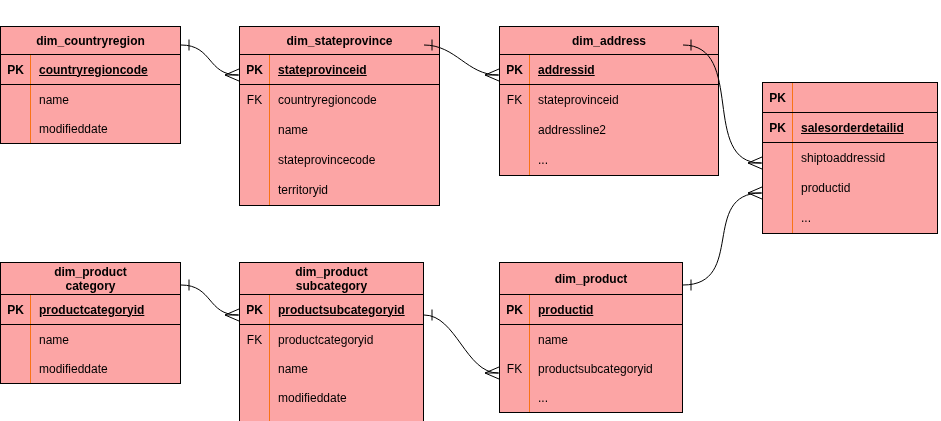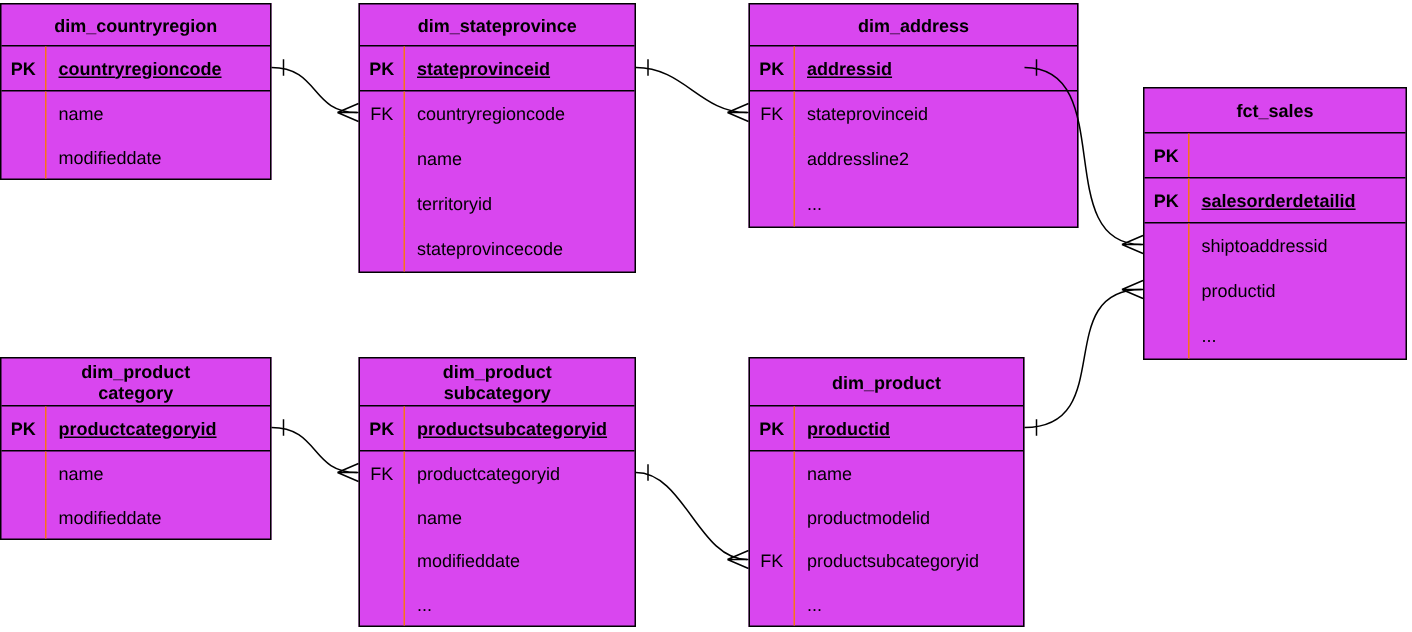--- a/index.html
+++ b/index.html
@@ -7,24 +7,25 @@
   body { font-family: "Liberation Sans", sans-serif; }
   #canvas {
     position: relative;
     width: 941px;
     height: 421px;
     background: #ffffff;
     overflow: hidden;
   }
   .ent {
     position: absolute;
-    background: #d946ef;
+    background: #fca5a5;
     border: 1px solid #000000;
     color: #000000;
     font-size: 12px;
+    margin-top: 24px;
   }
   .ent-title {
     display: flex;
     align-items: center;
     justify-content: center;
     text-align: center;
     font-weight: bold;
     border-bottom: 1px solid #000000;
     white-space: pre-line;
     line-height: 14px;
@@ -76,41 +77,41 @@
     <div class="row h29">
       <div class="kc"></div>
       <div class="nc">name</div>
     </div>
     <div class="row h29">
       <div class="kc"></div>
       <div class="nc">modifieddate</div>
     </div>
   </div>
 
-  <div class="ent" style="left:239px; top:2px; width:185px;">
+  <div class="ent" style="left:239px; top:2px; width:201px;">
     <div class="ent-title t28">dim_stateprovince</div>
     <div class="row sep">
       <div class="kc b">PK</div>
       <div class="nc pk">stateprovinceid</div>
     </div>
     <div class="row">
       <div class="kc">FK</div>
       <div class="nc">countryregioncode</div>
     </div>
     <div class="row">
       <div class="kc"></div>
       <div class="nc">name</div>
     </div>
     <div class="row">
       <div class="kc"></div>
+      <div class="nc">stateprovincecode</div>
+    </div>
+    <div class="row">
+      <div class="kc"></div>
       <div class="nc">territoryid</div>
-    </div>
-    <div class="row">
-      <div class="kc"></div>
-      <div class="nc">stateprovincecode</div>
     </div>
   </div>
 
   <div class="ent" style="left:499px; top:2px; width:220px;">
     <div class="ent-title t28">dim_address</div>
     <div class="row sep">
       <div class="kc b">PK</div>
       <div class="nc pk">addressid</div>
     </div>
     <div class="row">
@@ -121,21 +122,20 @@
       <div class="kc"></div>
       <div class="nc">addressline2</div>
     </div>
     <div class="row">
       <div class="kc"></div>
       <div class="nc">...</div>
     </div>
   </div>
 
   <div class="ent" style="left:762px; top:58px; width:176px;">
-    <div class="ent-title t30">fct_sales</div>
     <div class="row sep">
       <div class="kc b">PK</div>
     </div>
     <div class="row sep">
       <div class="kc b">PK</div>
       <div class="nc pk">salesorderdetailid</div>
     </div>
     <div class="row">
       <div class="kc"></div>
       <div class="nc">shiptoaddressid</div>
@@ -196,24 +196,20 @@
     <div class="ent-title t32">dim_product</div>
     <div class="row sep">
       <div class="kc b">PK</div>
       <div class="nc pk">productid</div>
     </div>
     <div class="row h29">
       <div class="kc"></div>
       <div class="nc">name</div>
     </div>
     <div class="row h29">
-      <div class="kc"></div>
-      <div class="nc">productmodelid</div>
-    </div>
-    <div class="row h29">
       <div class="kc">FK</div>
       <div class="nc">productsubcategoryid</div>
     </div>
     <div class="row h29">
       <div class="kc"></div>
       <div class="nc">...</div>
     </div>
   </div>
 
   <svg id="rel-layer" viewBox="0 0 941 421" fill="none" stroke="#000000" stroke-width="1">

